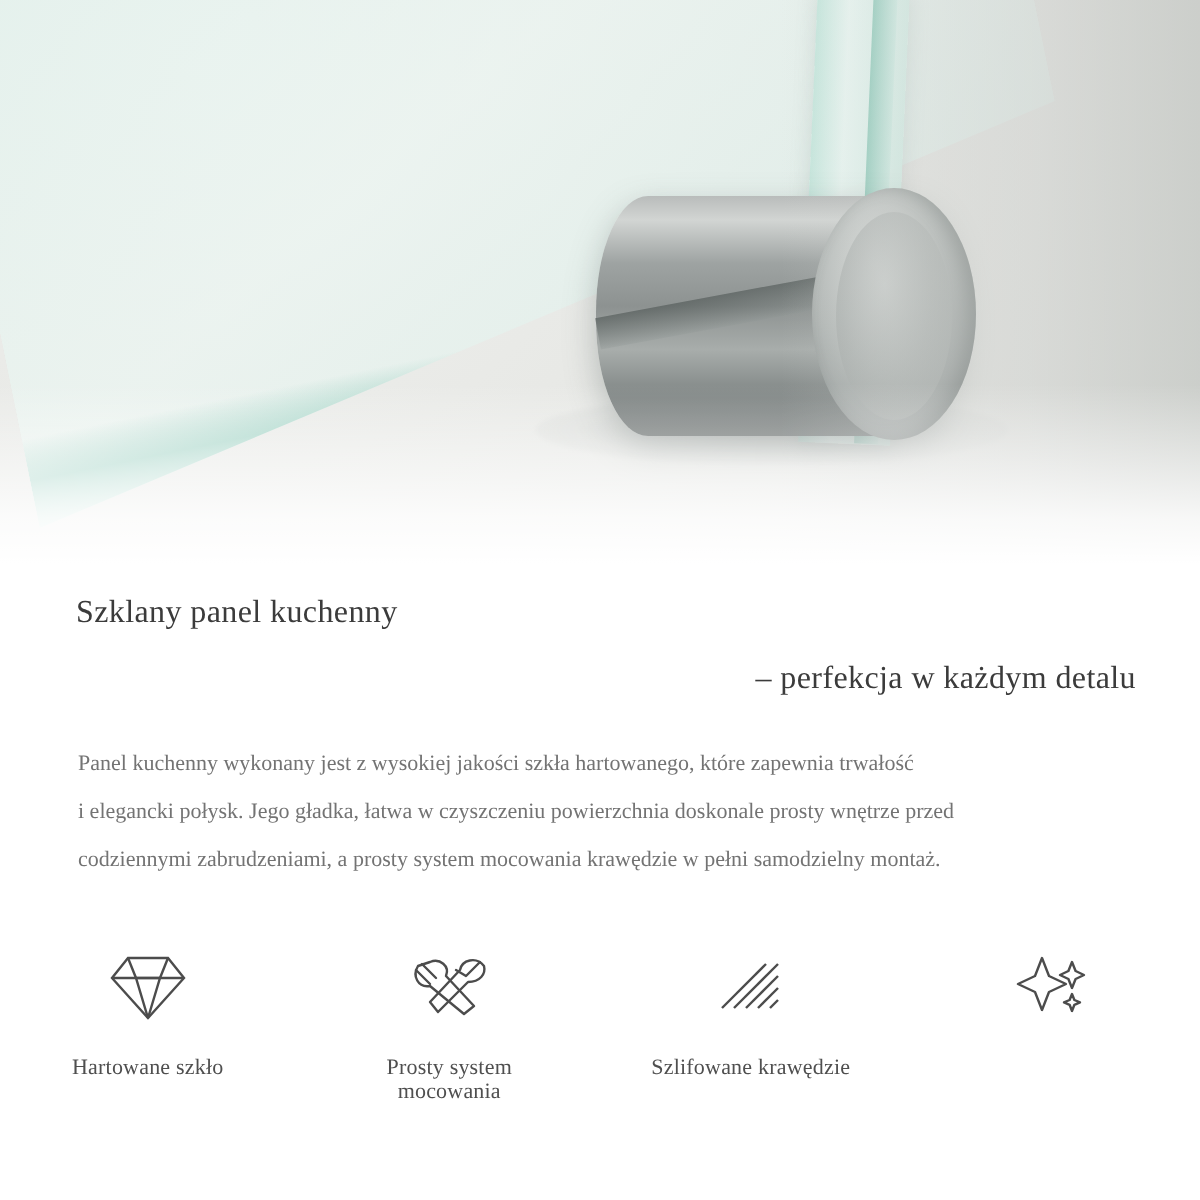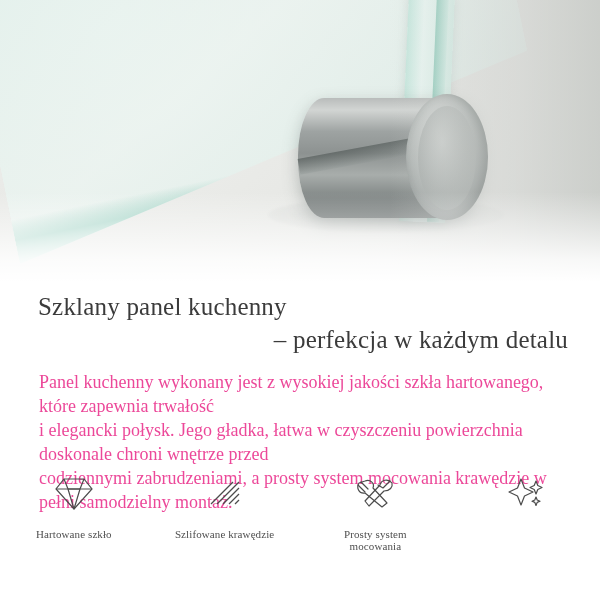--- a/index.html
+++ b/index.html
@@ -172,37 +172,37 @@
     height: 318px;
     background: #ffffff;
   }
 
   .headline {
     position: absolute;
     left: 38px;
     top: 8px;
     width: 530px;
     font-family: "Liberation Serif", serif;
-    font-size: 25px;
+    font-size: 16px;
     line-height: 33px;
     color: #3b3b3b;
     font-weight: 400;
     letter-spacing: 0.2px;
   }
   .headline .line2 { display: block; text-align: right; }
 
   .body-copy {
     position: absolute;
     left: 39px;
     top: 88px;
     width: 524px;
     font-family: "Liberation Serif", serif;
-    font-size: 18px;
+    font-size: 11px;
     line-height: 24px;
-    color: #ec4899;
+    color: #737373;
   }
   .body-copy p { margin: 0; }
 
   
   .features {
     position: absolute;
     left: 22px;
     top: 190px;
     width: 556px;
     display: flex;
@@ -254,66 +254,66 @@
 
   <div class="content">
 
     <div class="headline">
       <span>Szklany panel kuchenny</span>
       <span class="line2">– perfekcja w każdym detalu</span>
     </div>
 
     <div class="body-copy">
       <p>Panel kuchenny wykonany jest z wysokiej jakości szkła hartowanego, które zapewnia trwałość</p>
-      <p>i elegancki połysk. Jego gładka, łatwa w czyszczeniu powierzchnia doskonale chroni wnętrze przed</p>
+      <p>i elegancki połysk. Jego gładka, łatwa w czyszczeniu powierzchnia doskonale prosty wnętrze przed</p>
       <p>codziennymi zabrudzeniami, a prosty system mocowania krawędzie w pełni samodzielny montaż.</p>
     </div>
 
     <div class="features">
 
       <div class="feature">
         <div class="feature-icon">
           <svg width="40" height="36" viewBox="0 0 40 36" fill="none" stroke="currentColor" stroke-width="1.2">
             <path d="M10 3 H30 L38 13 L20 33 L2 13 Z"></path>
             <path d="M10 3 L14 13 L20 33"></path>
             <path d="M30 3 L26 13 L20 33"></path>
             <path d="M2 13 H38"></path>
             <path d="M14 13 H26"></path>
           </svg>
         </div>
         <div class="feature-label">Hartowane szkło</div>
       </div>
 
       <div class="feature">
         <div class="feature-icon">
+          <svg width="42" height="36" viewBox="0 0 42 36" fill="none" stroke="currentColor" stroke-width="1.2" stroke-linecap="round" stroke-linejoin="round">
+            <path d="M7 6 L14 13 M4 9 L11 16"></path>
+            <path d="M5 7 C2 12 5 18 11 17 L28 31 L33 27 L19 12 C21 7 16 3 11 5 Z"></path>
+            <path d="M36 5 L29 12 L24 9"></path>
+            <path d="M38 7 C34 2 27 4 26 9 L11 25 L15 30 L30 15 C36 15 39 11 38 7 Z"></path>
+          </svg>
+        </div>
+        <div class="feature-label">Prosty system mocowania</div>
+      </div>
+
+      <div class="feature">
+        <div class="feature-icon">
           <svg width="40" height="36" viewBox="0 0 40 36" fill="none" stroke="currentColor" stroke-width="1.2">
             <path d="M6 28 L28 6"></path>
             <path d="M12 28 L34 6"></path>
             <path d="M18 28 L34 12"></path>
             <path d="M24 28 L34 18"></path>
             <path d="M30 28 L34 24"></path>
           </svg>
         </div>
         <div class="feature-label">Szlifowane krawędzie</div>
       </div>
 
       <div class="feature">
         <div class="feature-icon">
-          <svg width="42" height="36" viewBox="0 0 42 36" fill="none" stroke="currentColor" stroke-width="1.2" stroke-linecap="round" stroke-linejoin="round">
-            <path d="M7 6 L14 13 M4 9 L11 16"></path>
-            <path d="M5 7 C2 12 5 18 11 17 L28 31 L33 27 L19 12 C21 7 16 3 11 5 Z"></path>
-            <path d="M36 5 L29 12 L24 9"></path>
-            <path d="M38 7 C34 2 27 4 26 9 L11 25 L15 30 L30 15 C36 15 39 11 38 7 Z"></path>
-          </svg>
-        </div>
-        <div class="feature-label">Prosty system mocowania</div>
-      </div>
-
-      <div class="feature">
-        <div class="feature-icon">
           <svg width="40" height="36" viewBox="0 0 40 36" fill="none" stroke="currentColor" stroke-width="1.2" stroke-linejoin="round">
             <path d="M15 3 L18.5 12 L27 16 L18.5 20 L15 29 L11.5 20 L3 16 L11.5 12 Z"></path>
             <path d="M30 5 L31.8 9.5 L36 11.5 L31.8 13.5 L30 18 L28.2 13.5 L24 11.5 L28.2 9.5 Z"></path>
             <path d="M30 21 L31.2 24 L34 25.2 L31.2 26.4 L30 29.5 L28.8 26.4 L26 25.2 L28.8 24 Z"></path>
           </svg>
         </div>
       </div>
 
     </div>
   </div>

